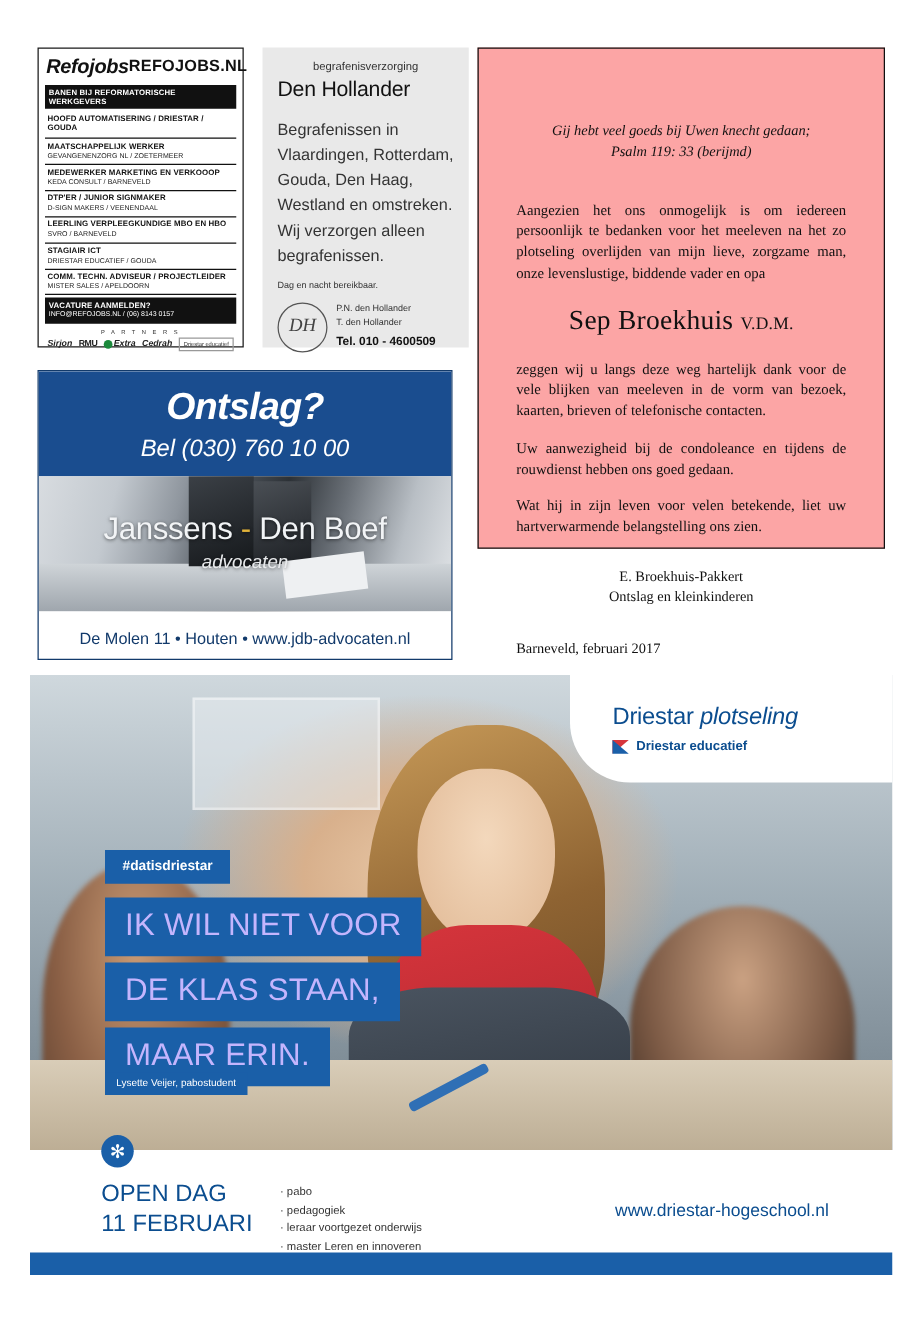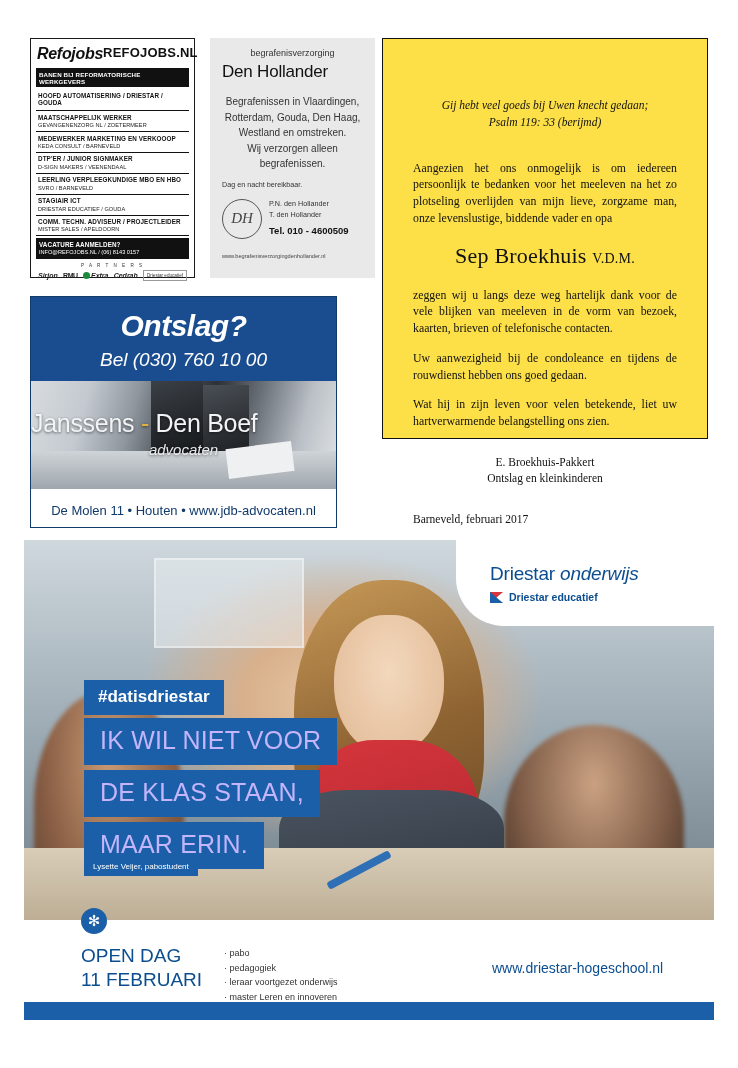--- a/index.html
+++ b/index.html
@@ -40,67 +40,67 @@
   .plogo-circ .dot { width: 7px; height: 7px; border-radius: 50%; background: #1c8a3c; display: inline-block; }
   .plogo-box { font-size: 4.6px; color: #333; text-align: center; line-height: 1.1; border: 0.5px solid #999; padding: 2px 3px; }
 
   
   .hollander {
     position: absolute; left: 180px; top: 0; width: 165px; height: 240px;
     background: #e9e9e9; padding: 10px 12px;
   }
   .dh-sub { font-size: 9px; color: #333; text-align: center; margin-bottom: 4px; }
   .dh-title { font-size: 17px; color: #111; margin-bottom: 12px; letter-spacing: -0.2px; }
-  .dh-body { font-size: 10px; color: #333; line-height: 1.55; margin-bottom: 8px; text-align: center; }
+  .dh-body { font-size: 13px; color: #333; line-height: 1.55; margin-bottom: 8px; }
   .dh-line { font-size: 7.2px; color: #333; margin-bottom: 10px; }
   .dh-contact { display: flex; align-items: center; gap: 7px; margin-top: 6px; }
   .dh-seal {
     width: 40px; height: 40px; border-radius: 50%; border: 1.2px solid #555;
     display: flex; align-items: center; justify-content: center;
     font-family: "Liberation Serif", serif; font-size: 15px; color: #444; font-style: italic;
     flex-shrink: 0;
   }
   .dh-cinfo { font-size: 7.2px; color: #333; line-height: 1.5; }
   .dh-tel { font-size: 9.5px; font-weight: bold; color: #111; margin-top: 3px; }
   .dh-url { font-size: 5.6px; color: #444; margin-top: 14px; }
 
   
   .obit {
     position: absolute; left: 352px; top: 0; width: 326px; height: 401px;
-    border: 1.2px solid #111; background: #fde047;
+    border: 1.2px solid #111; background: #fca5a5;
     padding: 58px 30px 20px 30px;
     font-family: "Liberation Serif", serif; color: #111;
   }
   .ob-psalm { text-align: center; font-style: italic; font-size: 11.5px; line-height: 1.5; margin-bottom: 28px; }
   .ob-p { font-size: 11.8px; line-height: 1.42; margin-bottom: 13px; text-align: justify; }
   .ob-name { text-align: center; font-size: 22px; margin: 16px 0 18px; letter-spacing: 0.2px; }
   .ob-name .vdm { font-size: 14px; }
   .ob-sign { text-align: center; font-size: 11.5px; line-height: 1.45; margin-top: 24px; }
   .ob-place { font-size: 11.5px; margin-top: 26px; }
 
   
   .ontslag {
-    position: absolute; left: 0; top: 258px; width: 307px; height: 232px;
+    position: absolute; left: 0; top: 258px; width: 332px; height: 232px;
     border: 1.5px solid #123a6b; background: #ffffff; overflow: hidden;
   }
   .on-top { background: #1a4d8f; padding: 12px 0 10px; text-align: center; }
   .on-h1 { color: #fff; font-size: 30px; font-style: italic; font-weight: bold; letter-spacing: -0.5px; }
   .on-h2 { color: #fff; font-size: 19px; font-style: italic; margin-top: 6px; }
   .on-photo {
     position: relative; height: 108px;
     background:
       linear-gradient(105deg, #d8dce0 0%, #c3c9cf 18%, #8f969e 33%, #4a5057 46%, #2c3136 56%, #6b7178 70%, #b9bfc5 85%, #e2e5e8 100%);
     overflow: hidden;
   }
   .on-photo .suit1 { position: absolute; left: 120px; top: 0; width: 52px; height: 72px; background: linear-gradient(160deg,#3b4046,#15181b); }
   .on-photo .suit2 { position: absolute; left: 172px; top: 4px; width: 46px; height: 66px; background: linear-gradient(160deg,#4a4f55,#1d2024); }
   .on-photo .desk { position: absolute; left: 0; bottom: 0; width: 100%; height: 38px; background: linear-gradient(180deg,#cfd4d8,#9fa6ad); }
   .on-photo .paper { position: absolute; left: 196px; bottom: 14px; width: 66px; height: 30px; background: #eef0f2; transform: rotate(-7deg); }
   .on-firm {
-    position: absolute; left: 0; top: 28px; width: 100%; 
+    position: absolute; left: 0; top: 28px; width: 100%; text-align: center;
     color: #f2f4f6; font-size: 25px; letter-spacing: -0.3px;
     text-shadow: 0 1px 3px rgba(0,0,0,.55);
   }
   .on-firm .sep { color: #e2b33a; }
   .on-adv {
     position: absolute; left: 0; top: 60px; width: 100%; text-align: center;
     color: #e8eaec; font-size: 15px; font-style: italic;
     text-shadow: 0 1px 3px rgba(0,0,0,.55);
   }
   .on-foot { text-align: center; font-size: 13px; color: #123a6b; padding: 14px 0 0; }
@@ -142,21 +142,21 @@
     border-bottom: 11px solid transparent;
     border-top: 0 solid transparent;
     position: relative;
   }
   .dr-flag::after { content: ""; position: absolute; left: -13px; top: 0; width: 0; height: 0; border-left: 13px solid #1a5fa8; border-top: 11px solid transparent; }
   .dr-logo-sub-txt { font-size: 10.5px; color: #0b4d8f; font-weight: bold; }
 
   .dr-hash {
     position: absolute; left: 60px; top: 140px;
     background: #1a5fa8; color: #fff;
-    font-size: 17px; font-weight: bold;
+    font-size: 11px; font-weight: bold;
     padding: 7px 14px 8px;
   }
   .dr-claim { position: absolute; left: 60px; top: 178px; }
   .dr-claim-line {
     display: inline-block; background: #1a5fa8; color: #c4b5fd;
     font-size: 25px; padding: 8px 16px 10px; margin-bottom: 5px;
     letter-spacing: 0.2px;
   }
   .dr-credit {
     position: absolute; left: 60px; top: 318px;
@@ -300,21 +300,21 @@
     <div class="girl-face"></div>
     <div class="girl-scarf"></div>
     <div class="girl-top"></div>
     <div class="desk"></div>
     <div class="pen"></div>
   </div>
 
   <div class="dr-logo-panel">
     <div class="dr-logo-main">
       <span>Driestar</span>
-      <i>onderwijs</i>
+      <i>plotseling</i>
     </div>
     <div class="dr-logo-sub">
       <span class="dr-flag"></span>
       <span class="dr-logo-sub-txt">Driestar educatief</span>
     </div>
   </div>
 
   <div class="dr-hash">#datisdriestar</div>
 
   <div class="dr-claim">

